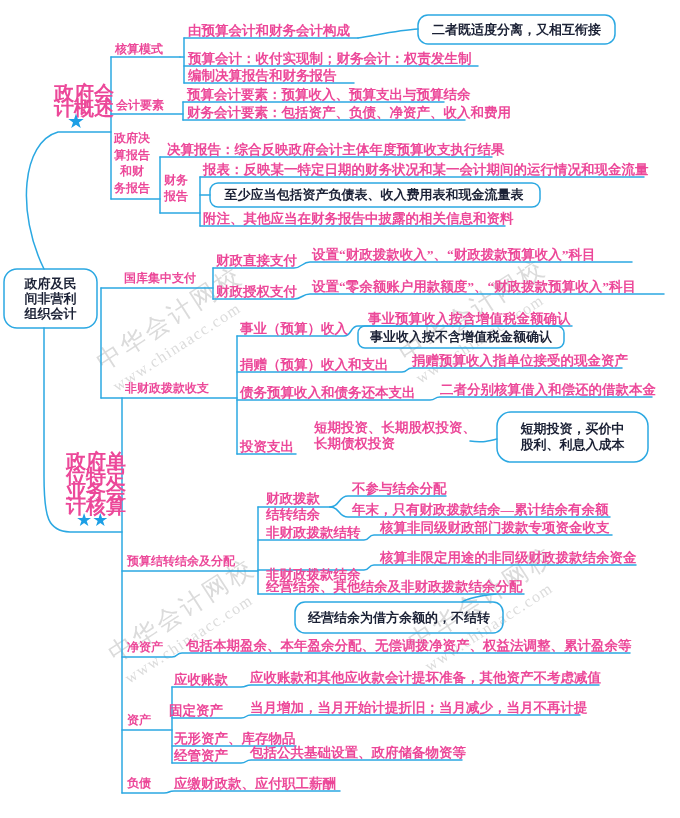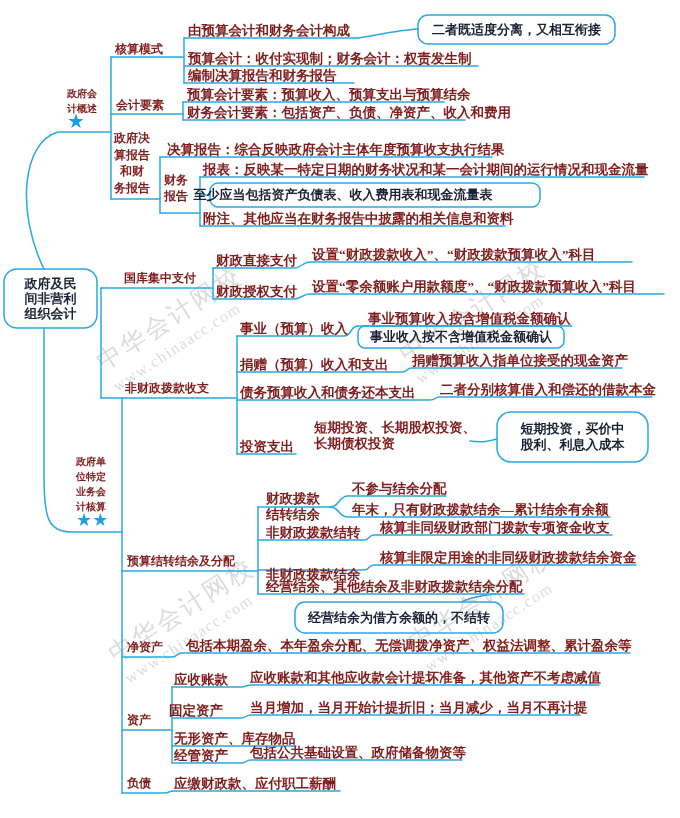--- a/index.html
+++ b/index.html
@@ -1,22 +1,22 @@
 <!DOCTYPE html>
 <html><head>
 <meta charset="utf-8">
 <style>
   html,body{margin:0;padding:0;background:#ffffff;}
   #canvas{position:relative;width:680px;height:818px;background:#ffffff;overflow:hidden;
           font-family:"Liberation Serif","DejaVu Serif",serif;}
   svg.lines{position:absolute;left:0;top:0;z-index:2;}
   svg.lines path, svg.lines rect{stroke:#2ba8e2;stroke-width:1.5;fill:none;stroke-linecap:round;stroke-linejoin:round;}
-  .t{position:absolute;white-space:nowrap;font-size:13.5px;font-weight:bold;color:#7f1d1d;line-height:1.12;z-index:3;}
+  .t{position:absolute;white-space:nowrap;font-size:13.5px;font-weight:bold;color:#ec4899;line-height:1.12;z-index:3;}
   .lb{font-size:12px;text-align:center;}
-  .big{font-size:10px;}
+  .big{font-size:20px;}
   .ml span{display:block;}
   .ctr{text-align:center;}
   .box{position:absolute;display:flex;flex-direction:column;align-items:center;justify-content:center;
        text-align:center;white-space:nowrap;font-size:13px;font-weight:bold;color:#1b2135;z-index:3;}
   .stars{position:absolute;color:#1c9fe5;z-index:3;line-height:1;}
   .wm{position:absolute;transform:rotate(-33deg);transform-origin:0 0;color:#cccccc;opacity:.7;
       font-weight:normal;z-index:1;pointer-events:none;}
   .wm .l1{display:block;font-size:25px;letter-spacing:3px;}
   .wm .l2{display:block;font-size:16px;letter-spacing:1.5px;margin-top:3px;}
 </style>
@@ -142,21 +142,21 @@
       <span>算报告</span>
     <span>和财</span>
       <span>务报告</span>
   </div>
   <div class="t" style="left:167px;top:142px;">决算报告：综合反映政府会计主体年度预算收支执行结果</div>
   <div class="t lb ml" style="left:164px;top:172px;line-height:16px;">
     <span>财务</span>
       <span>报告</span>
   </div>
   <div class="t" style="left:203px;top:162px;">报表：反映某一特定日期的财务状况和某一会计期间的运行情况和现金流量</div>
-  <div class="box" style="left:210px;top:183px;width:266px;height:24px;">至少应当包括资产负债表、收入费用表和现金流量表</div>
+  <div class="box" style="left:210px;top:183px;width:328px;height:24px;">至少应当包括资产负债表、收入费用表和现金流量表</div>
   <div class="t" style="left:203px;top:211px;">附注、其他应当在财务报告中披露的相关信息和资料</div>
 
   <div class="t big ml ctr" style="left:66px;top:454px;width:50px;line-height:15px;">
     <span>政府单</span>
       <span>位特定</span>
     <span>业务会</span>
       <span>计核算</span>
   </div>
   <div class="stars" style="left:76px;top:511px;font-size:18px;">★★</div>
 

